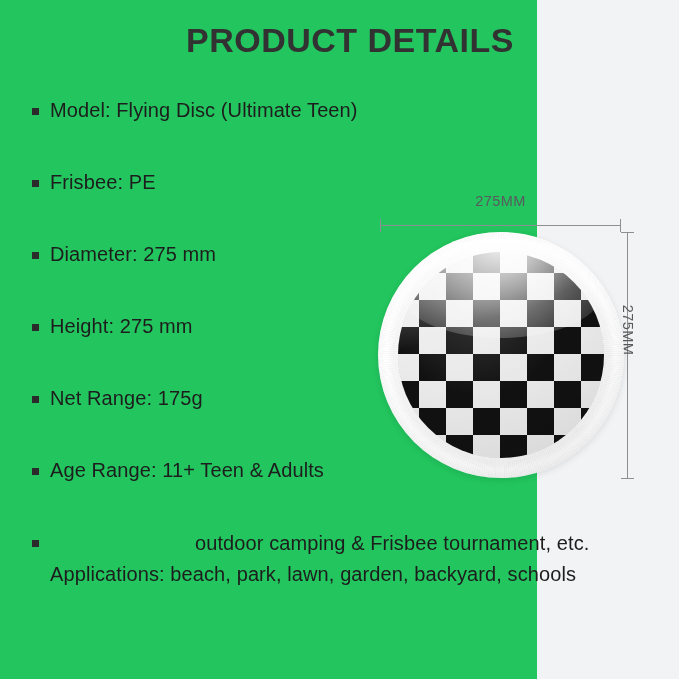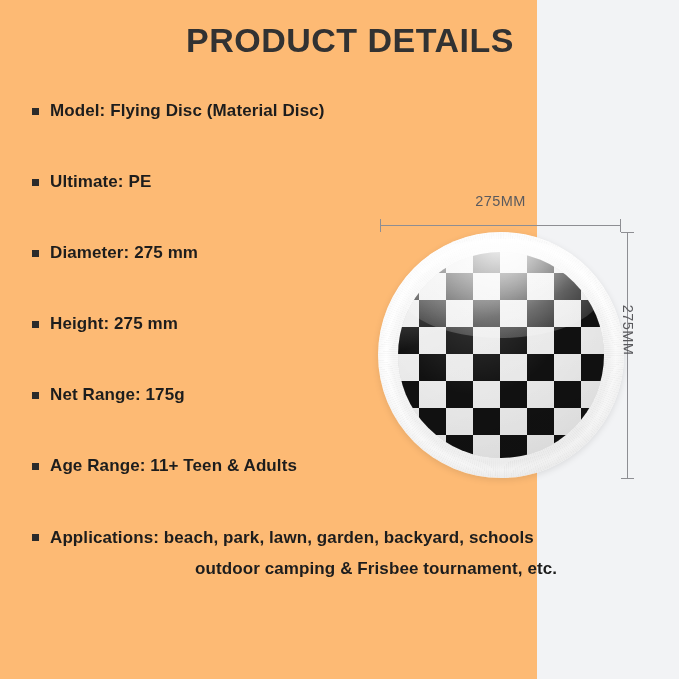--- a/index.html
+++ b/index.html
@@ -14,21 +14,21 @@
     overflow: hidden;
     position: relative;
     -webkit-font-smoothing: antialiased;
   }
 
   #page {
     position: absolute;
     inset: 0;
     width: 537px;
     height: 679px;
-    background: #fdba74;
+    background: #22c55e;
   }
 
   
   .title {
     position: absolute;
     left: 0;
     top: 21px;
     width: 700px;
     text-align: center;
     font-size: 34px;
@@ -58,22 +58,22 @@
   .bullet {
     position: absolute;
     left: 2px;
     top: 12px;
     width: 7px;
     height: 7px;
     background: #2b2b2b;
   }
 
   .spec-text {
-    font-size: 17px;
-    font-weight: 700;
+    font-size: 20px;
+    font-weight: 400;
     color: #1d1d1d;
     letter-spacing: 0.1px;
   }
 
   .spec-item.wrap { line-height: 31px; }
   .spec-item.wrap .line2 {
     display: block;
     padding-left: 145px;
   }
 
@@ -251,26 +251,26 @@
 <body>
 
 <div id="page">
 
   <div class="title">PRODUCT DETAILS</div>
 
   <div class="spec-list">
 
     <div class="spec-item">
       <span class="bullet"></span>
-      <span class="spec-text">Model: Flying Disc</span><span class="spec-text alt"> (Material Disc)</span>
-    </div>
-
-    <div class="spec-item">
-      <span class="bullet"></span>
-      <span class="spec-text">Ultimate: PE</span>
+      <span class="spec-text">Model: Flying Disc</span><span class="spec-text alt"> (Ultimate Teen)</span>
+    </div>
+
+    <div class="spec-item">
+      <span class="bullet"></span>
+      <span class="spec-text">Frisbee: PE</span>
     </div>
 
 
     <div class="spec-item">
       <span class="bullet"></span>
       <span class="spec-text">Diameter: 275 mm</span>
     </div>
 
     <div class="spec-item">
       <span class="bullet"></span>
@@ -282,22 +282,22 @@
       <span class="spec-text">Net Range: 175g</span>
     </div>
 
     <div class="spec-item">
       <span class="bullet"></span>
       <span class="spec-text">Age Range: 11+ Teen &amp; Adults</span>
     </div>
 
     <div class="spec-item wrap">
       <span class="bullet"></span>
+      <span class="spec-text line2">outdoor camping &amp; Frisbee tournament, etc.</span>
       <span class="spec-text">Applications: beach, park, lawn, garden, backyard, schools</span>
-      <span class="spec-text line2">outdoor camping &amp; Frisbee tournament, etc.</span>
     </div>
 
   </div>
 
   <div class="product-block">
 
     <div class="dim-h-label">275MM</div>
     <div class="dim-h"></div>
     <div class="dim-h-tick-l"></div>
     <div class="dim-h-tick-r"></div>

